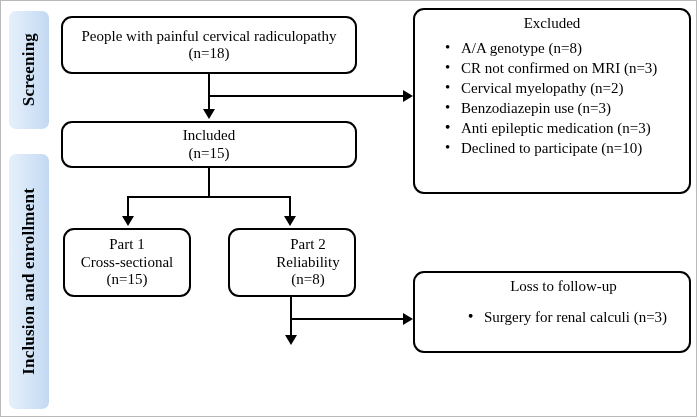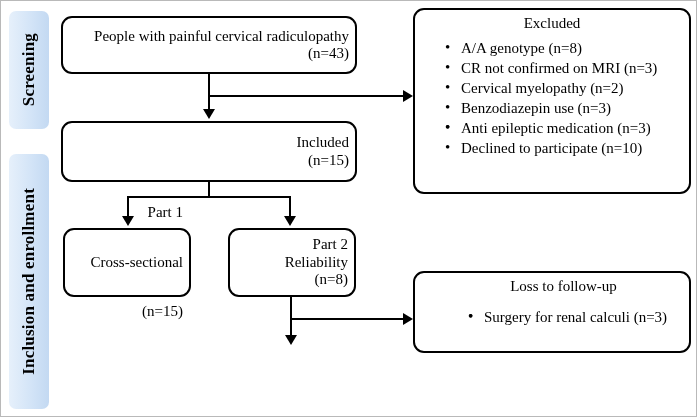--- a/index.html
+++ b/index.html
@@ -42,21 +42,21 @@
 
   
   .box {
     position: absolute;
     box-sizing: border-box;
     border: 2px solid #000000;
     border-radius: 11px;
     background: #ffffff;
     display: flex;
     flex-direction: column;
-    align-items: flex-end;
+    align-items: center;
     justify-content: center;
     text-align: center;
     font-size: 15px;
     line-height: 1.16;
     padding: 2px 6px;
   }
   .box .line { display: block; white-space: nowrap; }
 
   
   .box.listbox {
@@ -144,29 +144,29 @@
   <div class="vline" style="left:288px; top:195px; height:22px;"></div>
   <div class="arrow-down" style="left:283px; top:215px;"></div>
 
   <div class="vline" style="left:289px; top:295px; height:42px;"></div>
   <div class="arrow-down" style="left:284px; top:334px;"></div>
   <div class="hline" style="left:289px; top:317px; width:115px;"></div>
   <div class="arrow-right" style="left:402px; top:312px;"></div>
 
   <div class="box" id="screened-box" style="left:60px; top:15px; width:296px; height:58px;">
     <span class="line">People with painful cervical radiculopathy</span>
-    <span class="line">(n=43)</span>
-  </div>
-
-  <div class="box" id="included-box" style="left:60px; top:120px; width:296px; height:61px;">
+    <span class="line">(n=18)</span>
+  </div>
+
+  <div class="box" id="included-box" style="left:60px; top:120px; width:296px; height:47px;">
     <span class="line">Included</span>
     <span class="line">(n=15)</span>
   </div>
 
-  <div class="box" id="part1-box" style="left:62px; top:227px; width:128px; height:69px;gap:32px;">
+  <div class="box" id="part1-box" style="left:62px; top:227px; width:128px; height:69px;">
     <span class="line">Part 1</span>
     <span class="line">Cross-sectional</span>
     <span class="line">(n=15)</span>
   </div>
 
   <div class="box" id="part2-box" style="left:227px; top:227px; width:128px; height:69px;padding-left:38px;">
     <span class="line">Part 2</span>
     <span class="line">Reliability</span>
     <span class="line">(n=8)</span>
   </div>

